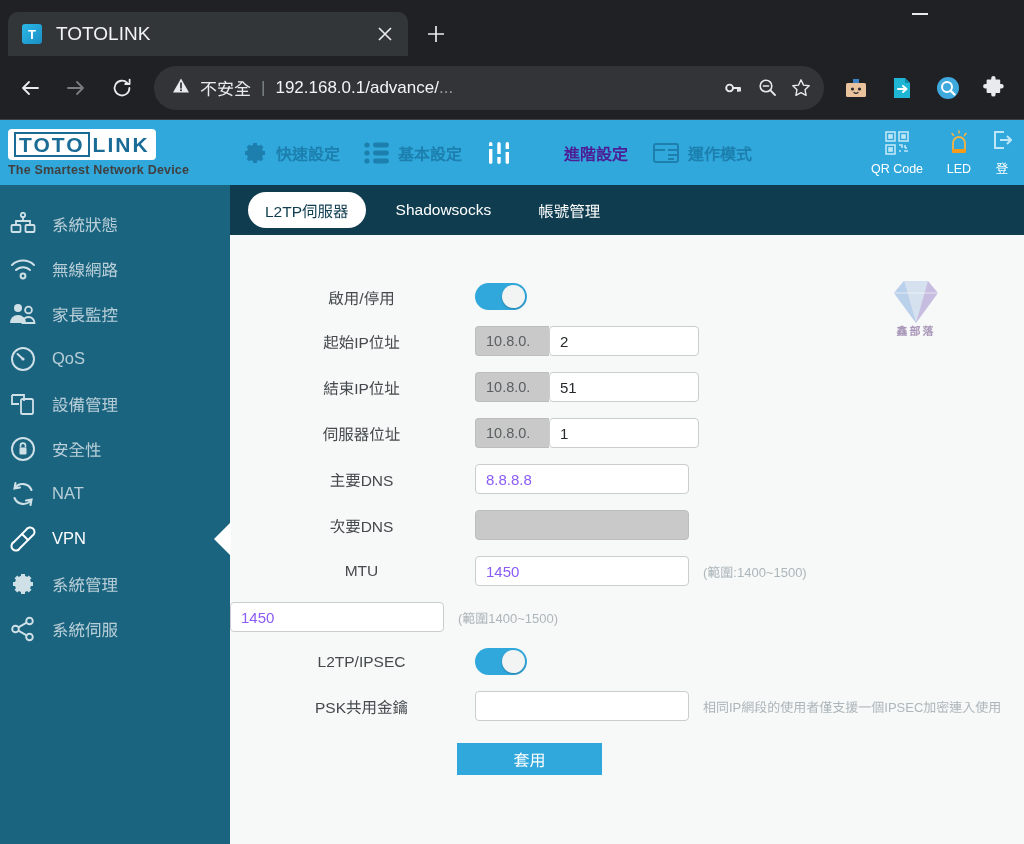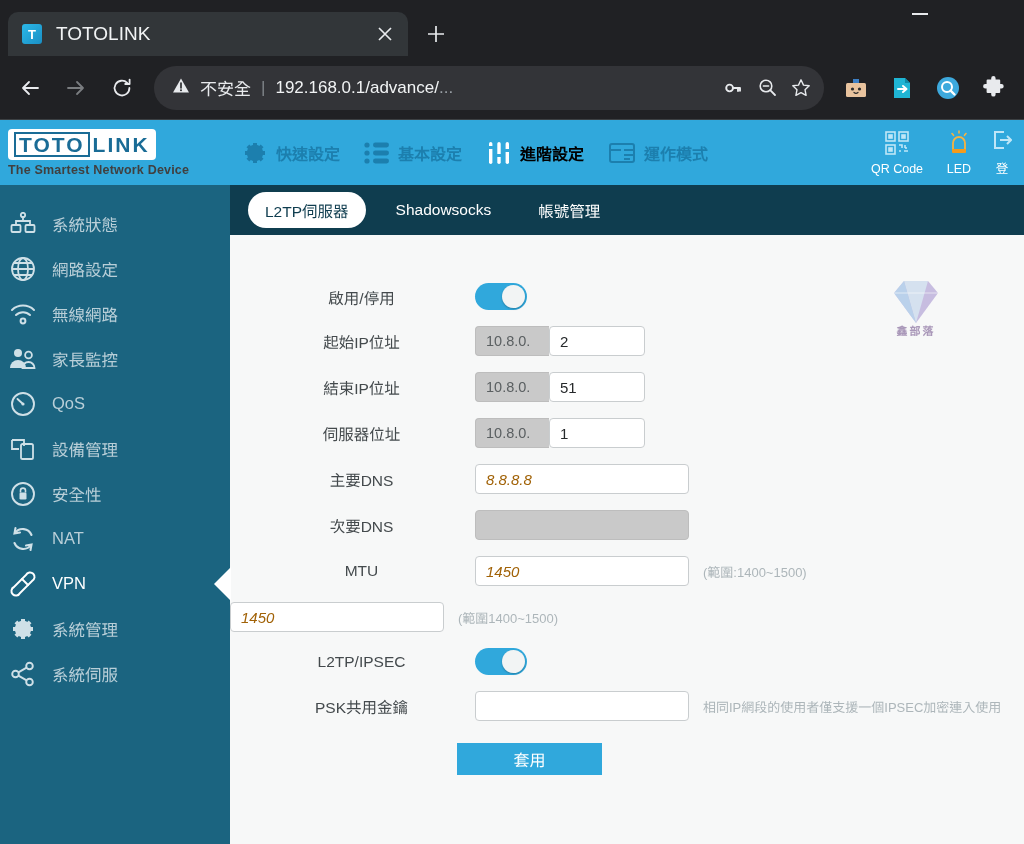--- a/index.html
+++ b/index.html
@@ -103,21 +103,21 @@
   .logo-text .boxed {
     border: 2px solid #1a6c96; padding: 0 3px; margin-right: 3px; display: inline-block;
   }
   .logo-sub {
     color: #404040; font-size: 12.5px; font-weight: bold; margin-top: 3px; letter-spacing: .2px;
   }
 
   .topnav { display: flex; align-items: center; gap: 0; flex: 1; font-weight: bold; }
   .topnav-item { display: flex; align-items: center; gap: 8px; padding: 0 12px; }
   .topnav-label { font-size: 16px; color: #1c7fae; white-space: nowrap; }
-  .topnav-item.active .topnav-label { color: #000000; }
+  .topnav-item.active .topnav-label { color: #4c1d95; margin-left: 44px; }
   .topnav-item .ti-icon { color: #1c7fae; display: flex; }
   .topnav-item.active .ti-icon { color: #ffffff; }
 
   .topright { display: flex; align-items: center; gap: 4px; padding-right: 12px; }
   .tr-item {
     display: flex; flex-direction: column; align-items: center; justify-content: center;
     width: 58px; gap: 2px;
   }
   .tr-label { font-size: 12.5px; color: #ffffff; white-space: nowrap; }
 
@@ -167,39 +167,39 @@
 
   .toggle {
     width: 52px; height: 27px; border-radius: 14px; background: #30a8dc;
     position: relative; flex: 0 0 52px;
   }
   .toggle .knob {
     position: absolute; top: 2px; right: 2px; width: 23px; height: 23px;
     border-radius: 50%; background: #f2f4f4; box-shadow: 0 1px 2px rgba(0,0,0,.25);
   }
 
-  .ipgroup { display: flex; width: 170px; height: 30px; }
+  .ipgroup { display: flex; width: 224px; height: 30px; }
   .ipprefix {
     width: 74px; flex: 0 0 74px; background: #c9c9c9;
     border: 1px solid #bdbdbd; border-right: none;
     border-radius: 4px 0 0 4px;
     display: flex; align-items: center; padding-left: 10px;
     font-size: 14.5px; color: #5a5f61;
   }
   .ipinput {
     flex: 1; background: #ffffff; border: 1px solid #c9cdcf; border-radius: 4px;
     display: flex; align-items: center; padding-left: 10px;
     font-size: 15px; color: #26292b;
   }
 
   .tinput {
     width: 214px; height: 30px; background: #ffffff;
     border: 1px solid #c9cdcf; border-radius: 4px;
     display: flex; align-items: center; padding-left: 10px;
-    font-size: 15px; color: #a16207; font-style: italic;
+    font-size: 15px; color: #8b5cf6;
   }
   .tinput.disabled { background: #c9c9c9; border-color: #bdbdbd; }
 
   .hint { margin-left: 14px; font-size: 13px; color: #adb6ba; white-space: nowrap; }
 
   .apply-btn {
     margin-left: 227px; width: 145px; height: 32px; background: #30a8dc;
     display: flex; align-items: center; justify-content: center;
     color: #ffffff; font-size: 16px;
   }
@@ -421,30 +421,20 @@
                 <rect x="1.5" y="13" width="9" height="7" rx="1"></rect>
                 <rect x="15.5" y="13" width="9" height="7" rx="1"></rect>
                 <path d="M6 13 V9 H20 V13 M13 9 V4"></path>
                 <circle cx="13" cy="3" r="2.2"></circle>
               </svg>
           </span>
           <span class="side-label">系統狀態</span>
         </div>
         <div class="side-item">
           <span class="side-icon">
-            <svg width="26" height="26" viewBox="0 0 26 26" fill="none" stroke="currentColor" stroke-width="1.8">
-                <circle cx="13" cy="13" r="11"></circle>
-                <ellipse cx="13" cy="13" rx="5" ry="11"></ellipse>
-                <path d="M2 13 H24 M4 7 H22 M4 19 H22"></path>
-              </svg>
-          </span>
-          <span class="side-label">網路設定</span>
-        </div>
-        <div class="side-item">
-          <span class="side-icon">
             <svg width="26" height="24" viewBox="0 0 26 24" fill="none" stroke="currentColor" stroke-width="2" stroke-linecap="round">
                 <path d="M2 8 A16 16 0 0 1 24 8"></path>
                 <path d="M6 13 A10 10 0 0 1 20 13"></path>
                 <circle cx="13" cy="19" r="2.4"></circle>
               </svg>
           </span>
           <span class="side-label">無線網路</span>
         </div>
         <div class="side-item">
           <span class="side-icon">

